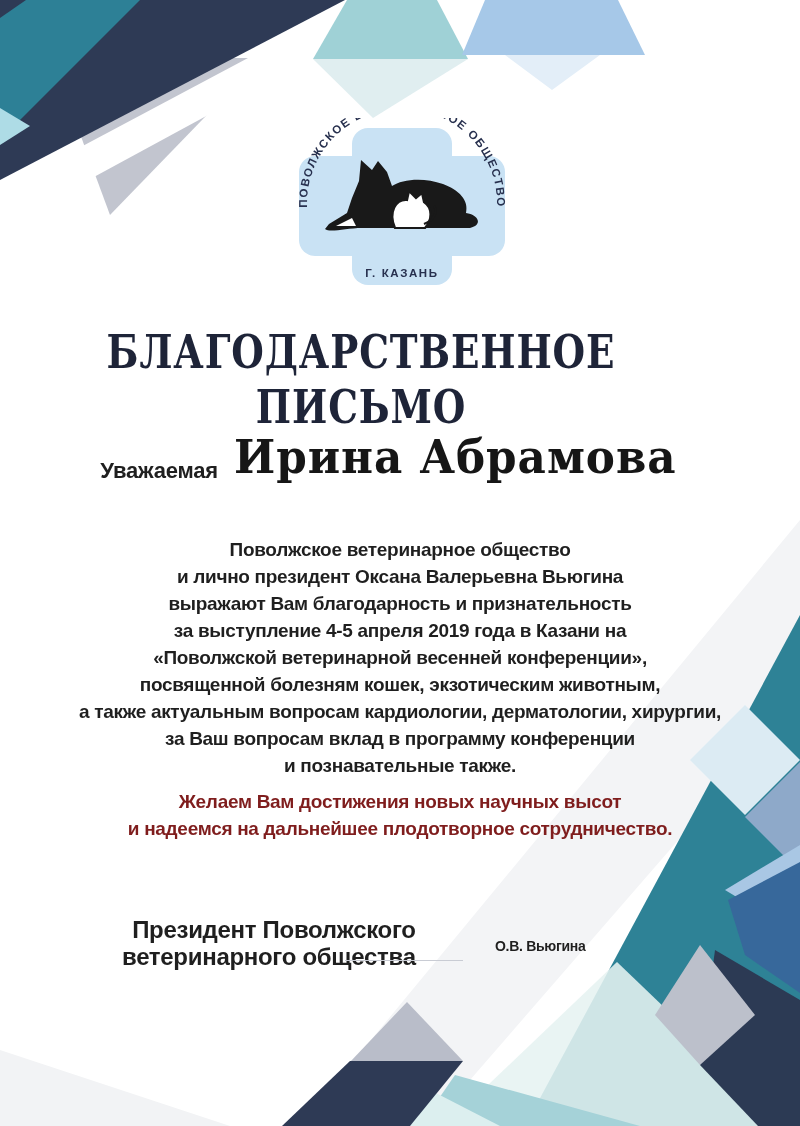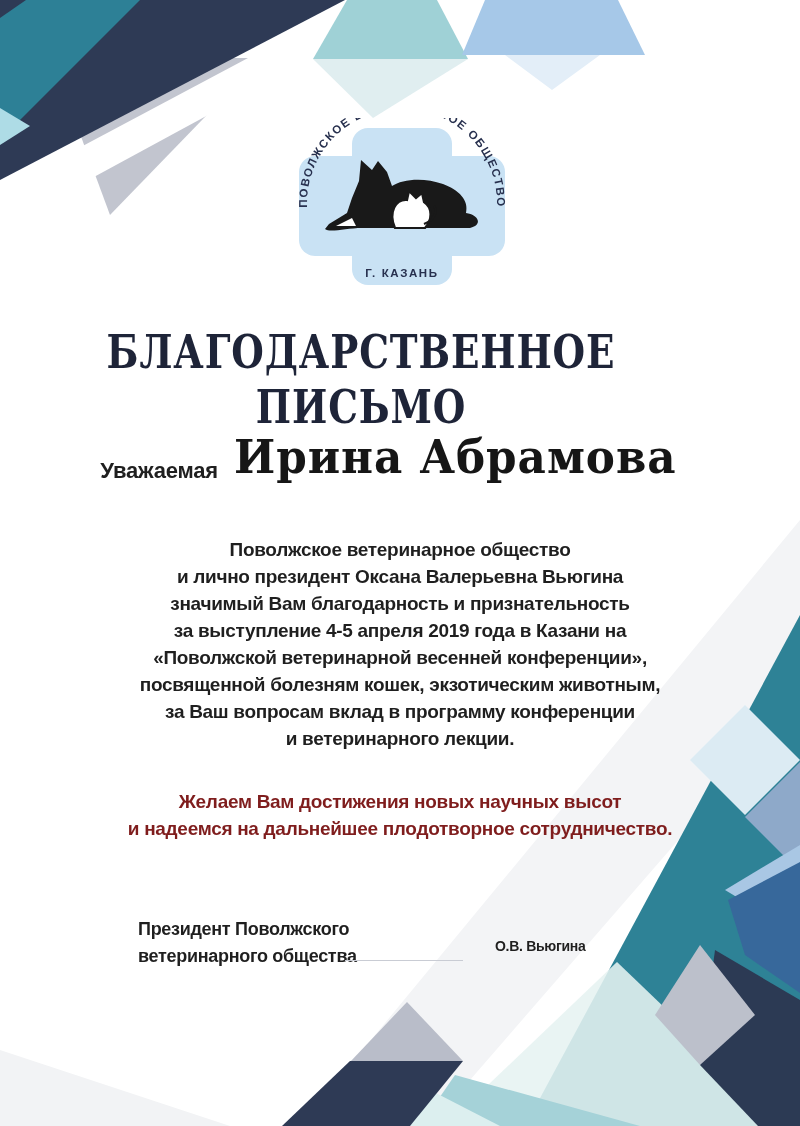--- a/index.html
+++ b/index.html
@@ -18,22 +18,22 @@
             align-items:flex-end;gap:16px;}
   .greeting .prefix{font-weight:700;font-size:22px;color:#1f1f1f;letter-spacing:-.2px;}
   .greeting .name{font-family:"DejaVu Serif",serif;font-weight:600;font-size:46px;color:#161616;
                   letter-spacing:1px;transform:scaleX(.95);transform-origin:left bottom;display:inline-block;}
   
   .body-text{position:absolute;left:60px;top:536px;width:680px;text-align:center;
              font-weight:700;font-size:19px;line-height:27px;color:#1f1f1f;letter-spacing:-.3px;}
   .closing-text{position:absolute;left:60px;top:788px;width:680px;text-align:center;
              font-weight:700;font-size:19px;line-height:27px;color:#7f1d1d;letter-spacing:-.3px;}
   
-  .sig-role{position:absolute;left:138px;top:916px;text-align:left;
-            font-weight:700;font-size:18px;line-height:27px;color:#1f1f1f;letter-spacing:-.3px;}
+  .sig-role{position:absolute;left:122px;top:916px;text-align:right;
+            font-weight:700;font-size:24px;line-height:27px;color:#1f1f1f;letter-spacing:-.3px;}
   .sig-line{position:absolute;left:345px;top:960px;width:118px;border-bottom:1.5px solid #c9ccd4;}
   .sig-name{position:absolute;left:495px;top:938px;font-weight:700;font-size:14px;color:#1f1f1f;letter-spacing:-.3px;}
 </style>
 </head>
 <body>
 
 <div class="page">
 
   <svg class="bg" viewBox="0 0 800 1126" aria-hidden="true">
 
@@ -104,26 +104,27 @@
   </div>
 
   <div class="greeting">
     <span class="prefix">Уважаемая</span>
     <span class="name">Ирина Абрамова</span>
   </div>
 
   <div class="body-text">
     <div>Поволжское ветеринарное общество</div>
     <div>и лично президент Оксана Валерьевна Вьюгина</div>
-    <div>значимый Вам благодарность и признательность</div>
+    <div>выражают Вам благодарность и признательность</div>
     <div>за выступление 4-5 апреля 2019 года в Казани на</div>
     <div>«Поволжской ветеринарной весенней конференции»,</div>
     <div>посвященной болезням кошек, экзотическим животным,</div>
+    <div>а также актуальным вопросам кардиологии, дерматологии, хирургии,</div>
     <div>за Ваш вопросам вклад в программу конференции</div>
-    <div>и ветеринарного лекции.</div>
+    <div>и познавательные также.</div>
   </div>
 
   <div class="closing-text">
     <div>Желаем Вам достижения новых научных высот</div>
     <div>и надеемся на дальнейшее плодотворное сотрудничество.</div>
   </div>
 
   <div class="sig-role">
     <div>Президент Поволжского</div>
     <div>ветеринарного общества</div>

